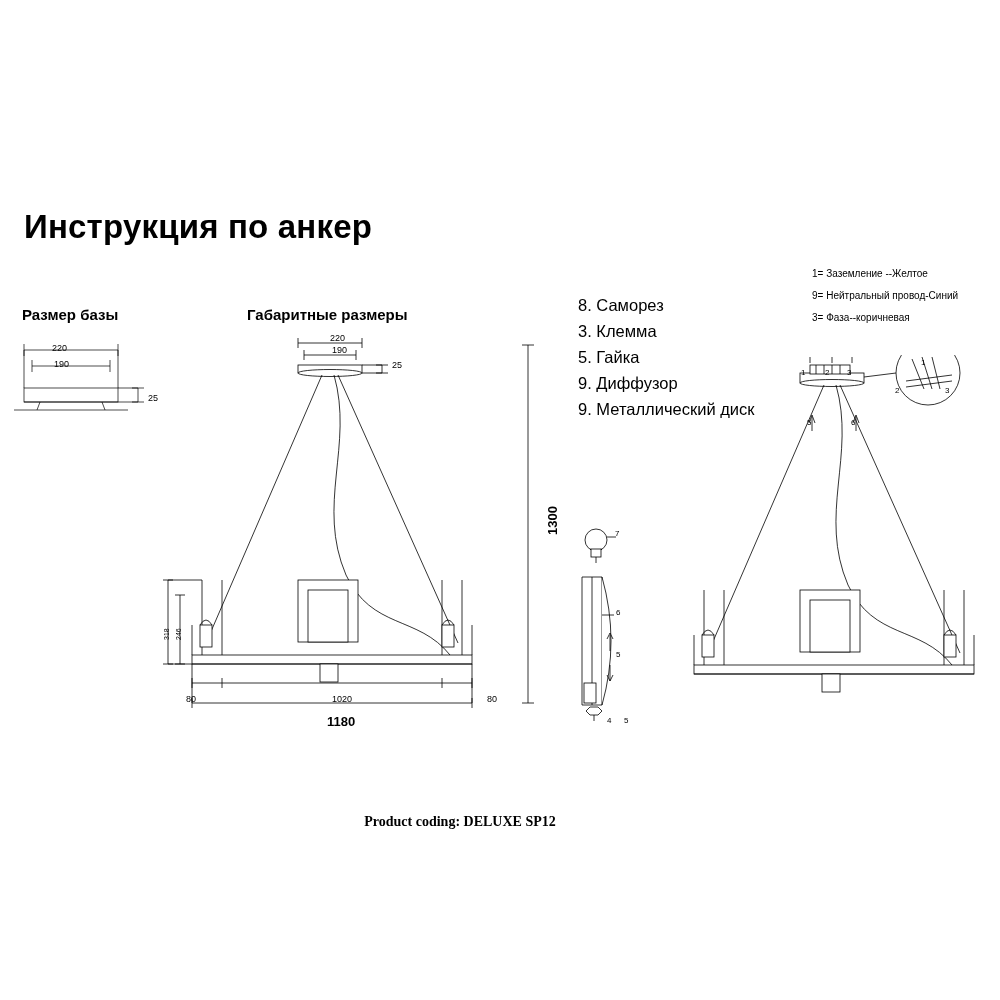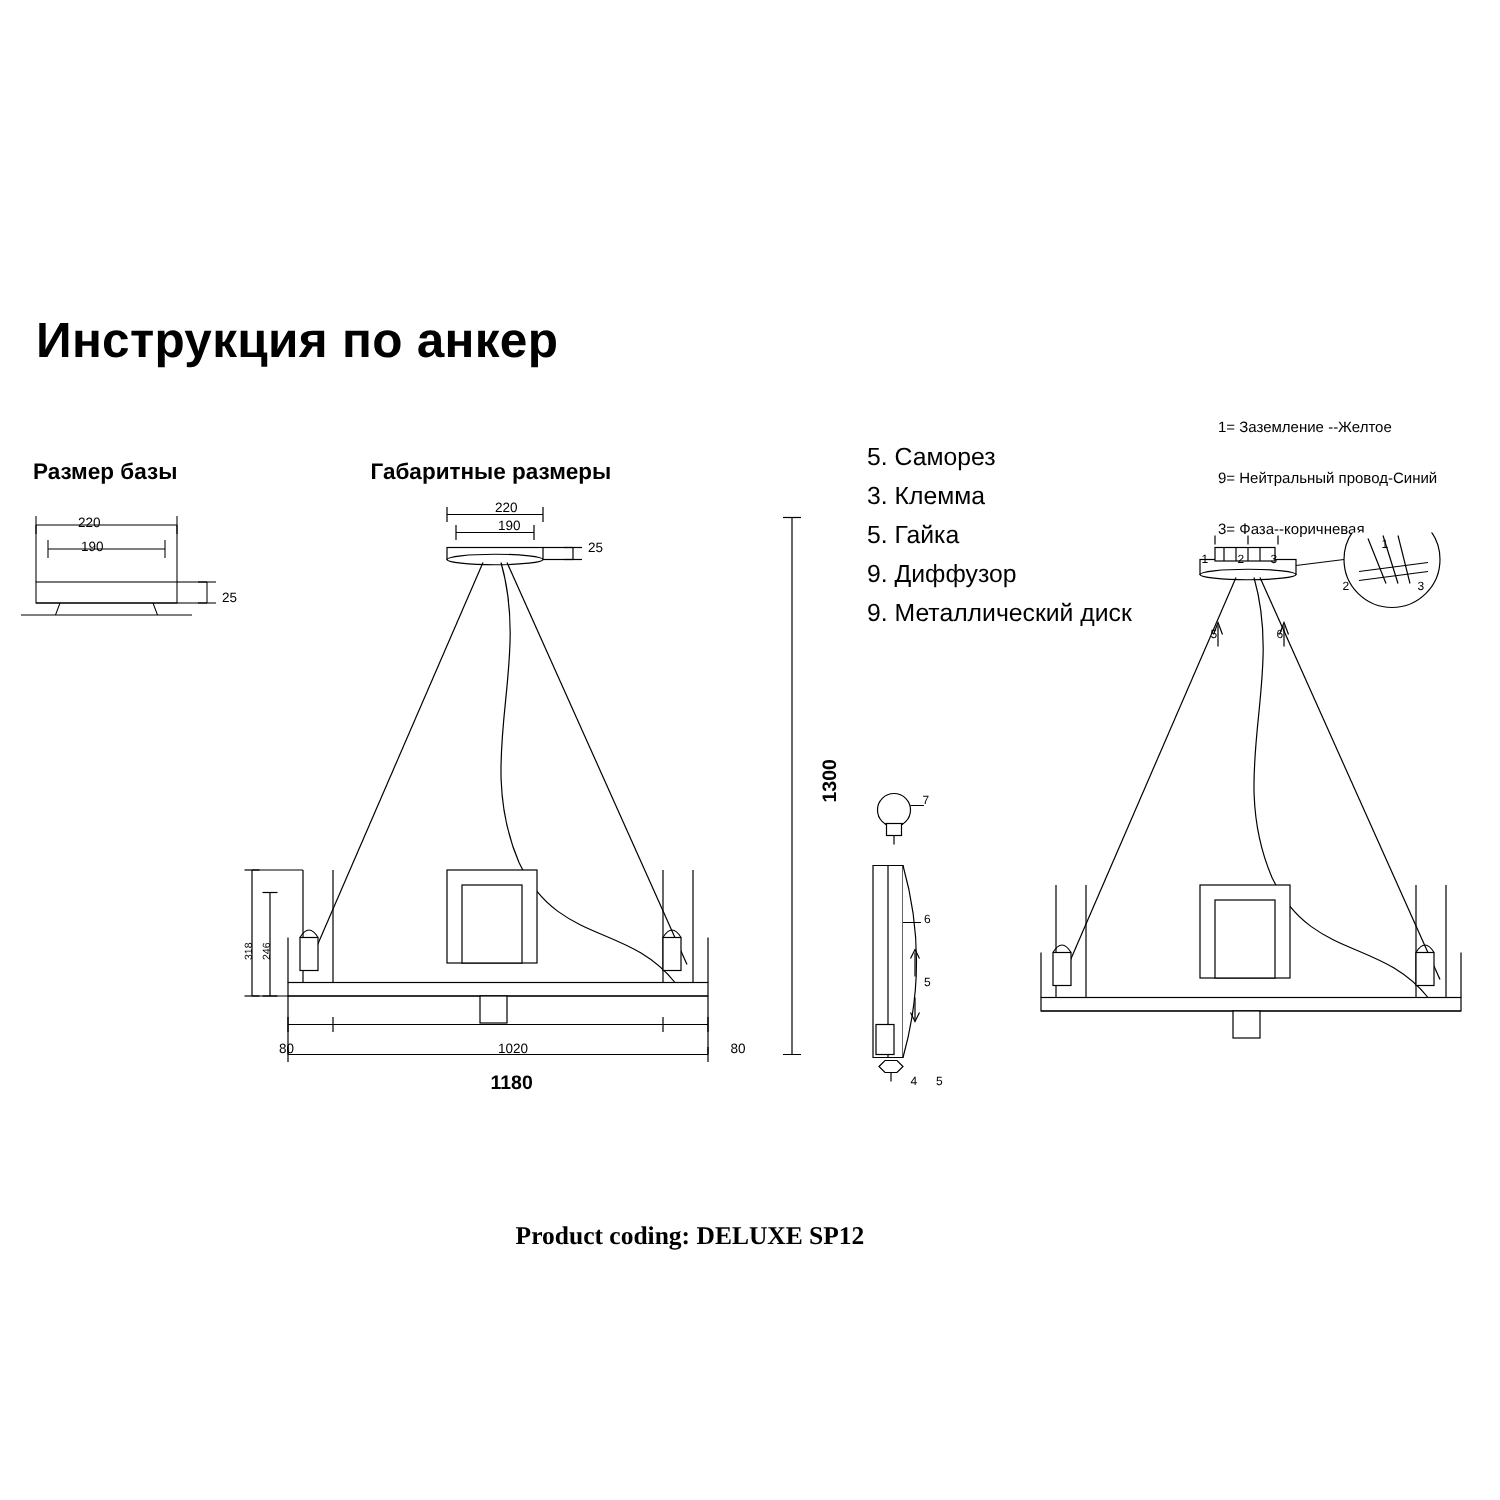--- a/index.html
+++ b/index.html
@@ -48,30 +48,30 @@
   }
   .parts-list div { white-space: nowrap; }
 
   .wiring-list {
     position: absolute;
     left: 812px;
     top: 263px;
     font-size: 10px;
     line-height: 22px;
   }
-  .wiring-list div { white-space: nowrap; margin-top: 12px; }
+  .wiring-list div { white-space: nowrap; }
 
   .product-coding {
     position: absolute;
     left: 0;
     top: 814px;
     width: 920px;
     text-align: center;
     font-family: "Liberation Serif", serif;
-    font-size: 17px;
+    font-size: 14px;
     font-weight: bold;
     white-space: nowrap;
   }
 
   .dim {
     position: absolute;
     font-size: 9px;
     white-space: nowrap;
     font-family: "Liberation Sans", sans-serif;
   }
@@ -90,21 +90,21 @@
 <body>
 
 <div id="sheet">
 
   <div class="title">Инструкция по анкер</div>
 
   <div class="section-label" id="label-base">Размер базы</div>
   <div class="section-label" id="label-overall">Габаритные размеры</div>
 
   <div class="parts-list">
-    <div>5. Саморез</div>
+    <div>8. Саморез</div>
     <div>3. Клемма</div>
     <div>5. Гайка</div>
     <div>9. Диффузор</div>
     <div>9. Металлический диск</div>
   </div>
 
   <div class="wiring-list">
     <div>1= Заземление --Желтое</div>
     <div>9= Нейтральный провод-Синий</div>
     <div>3= Фаза--коричневая</div>

